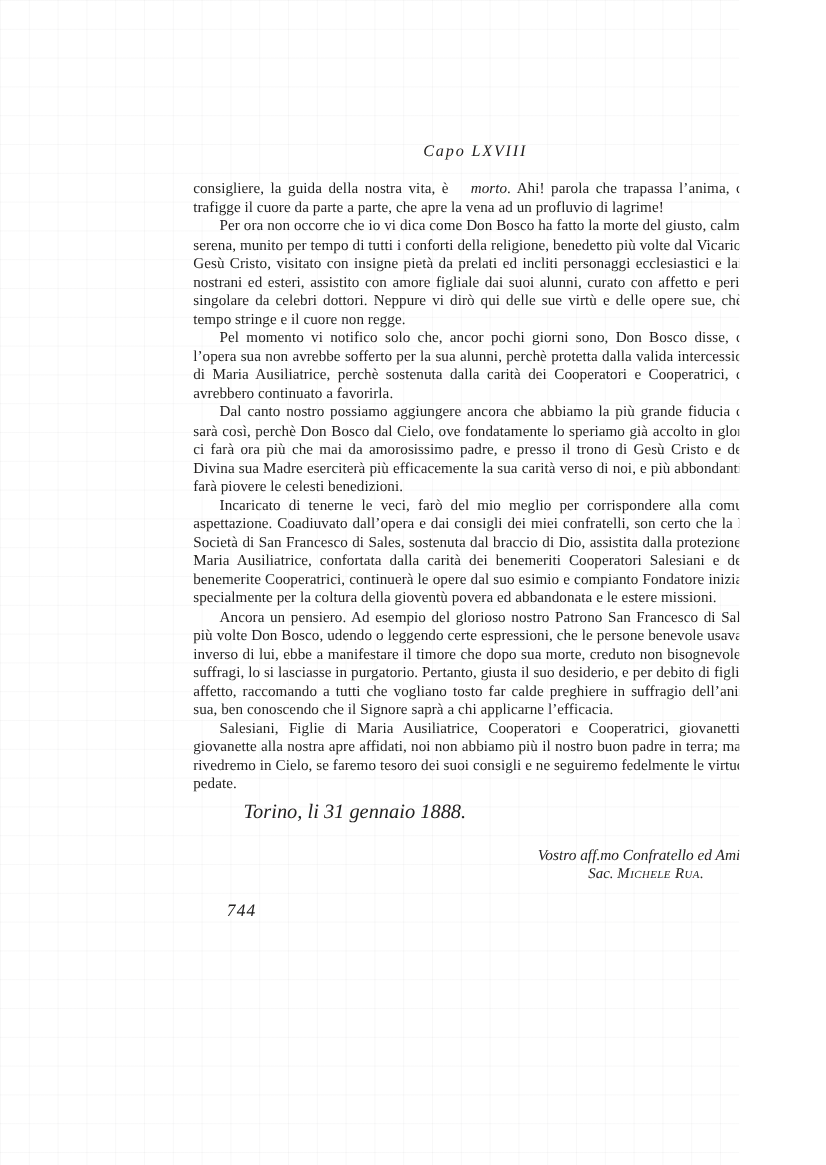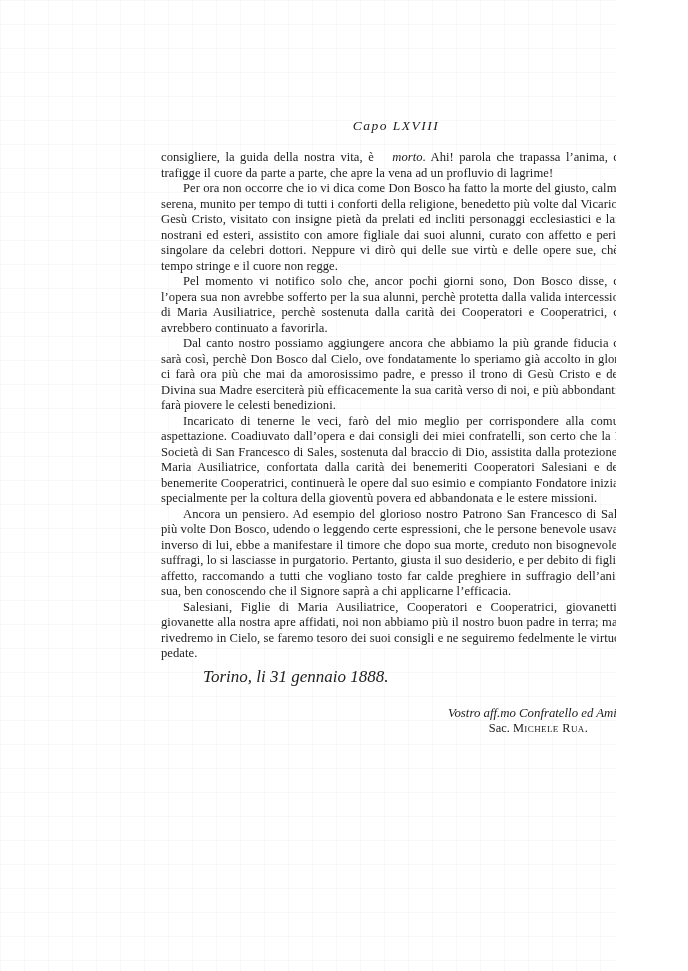--- a/index.html
+++ b/index.html
@@ -63,20 +63,21 @@
     text-align: center;
   }
   .sig-role {
     font-style: italic;
     font-size: 12.8px;
     line-height: 15px;
   }
   .sig-name {
     font-size: 12.4px;
     line-height: 14px;
+    font-style: italic;
   }
   .smallcaps {
     font-variant: small-caps;
     letter-spacing: 0.4px;
   }
   .page-number {
     margin: 14px 0 0 28px;
     font-size: 14.5px;
     font-style: italic;
     letter-spacing: 1px;
@@ -103,15 +104,16 @@
 
     <div class="dateline">Torino, li 31 gennaio 1888.</div>
 
     <div class="signature">
       <div class="sig-inner">
         <div class="sig-role">Vostro aff.mo Confratello ed Amico</div>
         <div class="sig-name"><span>Sac.</span> <span class="smallcaps">Michele Rua.</span></div>
       </div>
     </div>
 
+    <div class="page-number">744</div>
 
   </div>
 </div>
 
 </body></html>

